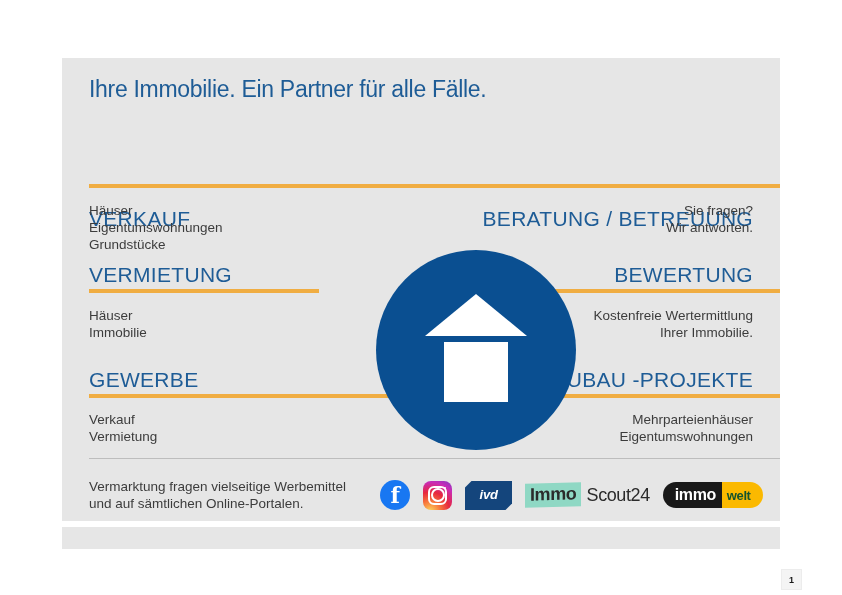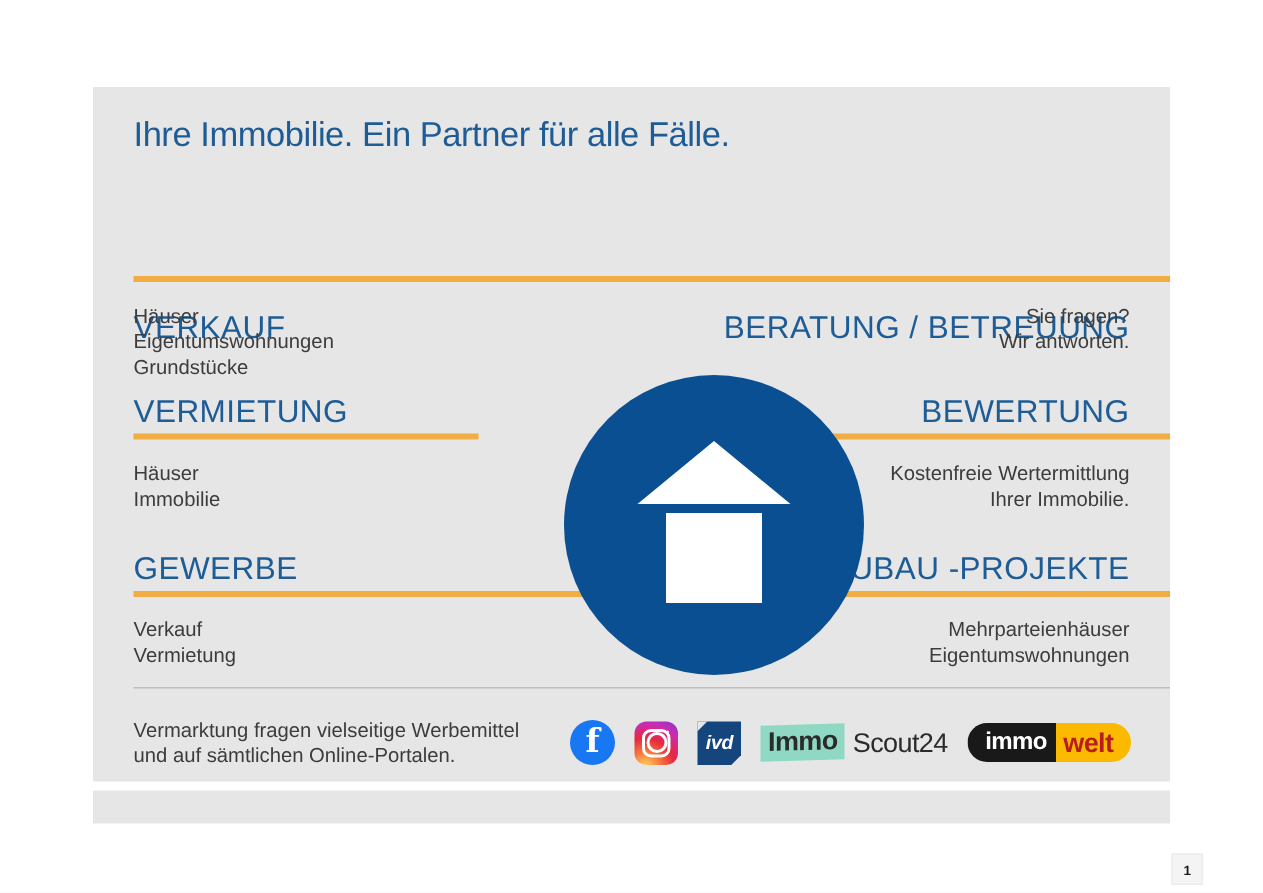--- a/index.html
+++ b/index.html
@@ -193,20 +193,21 @@
     background: #fff; border-radius: 50%;
   }
 
   
   .logo-ivd {
     width: 29px; height: 29px;
     background: #14457c;
     position: relative;
     flex: none;
     overflow: hidden;
+    padding-left: 18px;
   }
   .logo-ivd::before {
     content: "";
     position: absolute;
     left: -7px; top: -7px;
     width: 12px; height: 12px;
     background: #e6e6e6;
     transform: rotate(45deg);
   }
   .logo-ivd::after {
@@ -267,22 +268,22 @@
     background: #191919;
     color: #fff;
     font-size: 16px;
     font-weight: bold;
     padding: 0 6px 0 12px;
     display: flex; align-items: center;
     letter-spacing: -0.4px;
   }
   .logo-iw .iw-b {
     background: #fbb900;
-    color: #b91c1c;
-    font-size: 18px;
+    color: #14532d;
+    font-size: 13px;
     font-weight: bold;
     padding: 0 12px 0 5px;
     display: flex; align-items: center;
     letter-spacing: -0.4px;
   }
 
   
   .page-badge {
     position: absolute;
     left: 781px;

